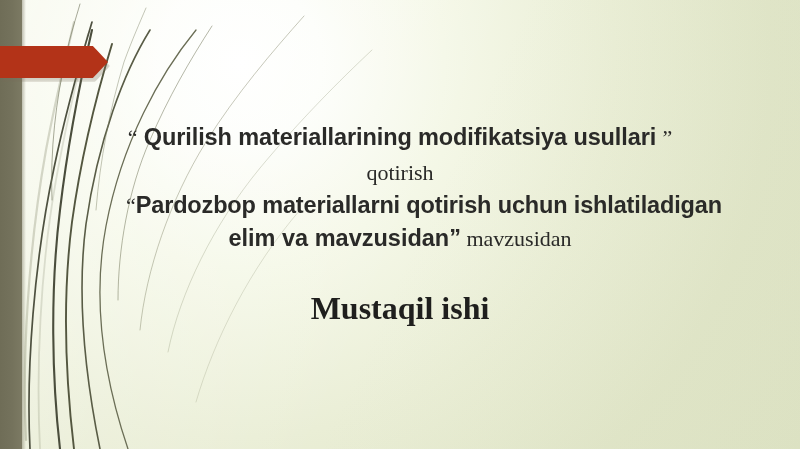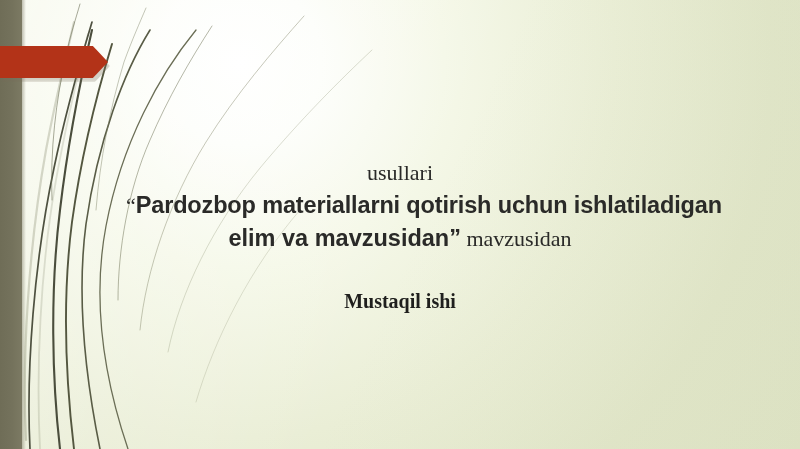--- a/index.html
+++ b/index.html
@@ -124,21 +124,21 @@
   }
   .l4 .serifpart {
     font-family: "Liberation Serif", serif;
     font-weight: normal;
     font-size: 22px;
     text-align: center;
   }
   .l5 {
     top: 290px;
     font-family: "Liberation Serif", serif;
-    font-size: 20px;
+    font-size: 32px;
     font-weight: bold;
     color: #1f1f1d;
   }
 </style>
 </head>
 <body>
 
 <div id="slide">
 
   <div class="bg-base"></div>
@@ -166,22 +166,23 @@
       <path d="M 52 200 C 50 150 56 100 66 56 C 70 36 76 18 80 4" stroke="rgba(110,114,88,0.60)" stroke-width="1"></path>
       <path d="M 196 402 C 214 340 250 268 300 210" stroke="rgba(145,149,118,0.30)" stroke-width="0.9"></path>
     </g>
   </svg>
 
   <div class="red-arrow-shadow"></div>
   <div class="red-arrow"></div>
 
   <div class="text-block">
 
+    <div class="line l1"><span class="q">“</span><span> Qurilish materiallarining modifikatsiya usullari </span><span class="q">”</span></div>
 
-    <div class="line l2">usullari</div>
+    <div class="line l2">qotirish</div>
 
     <div class="line l3"><span class="q">“</span><span>Pardozbop materiallarni qotirish uchun ishlatiladigan</span></div>
 
     <div class="line l4"><span>elim va mavzusidan”</span><span class="serifpart"> mavzusidan</span></div>
 
     <div class="line l5">Mustaqil ishi</div>
 
   </div>
 
 </div>

